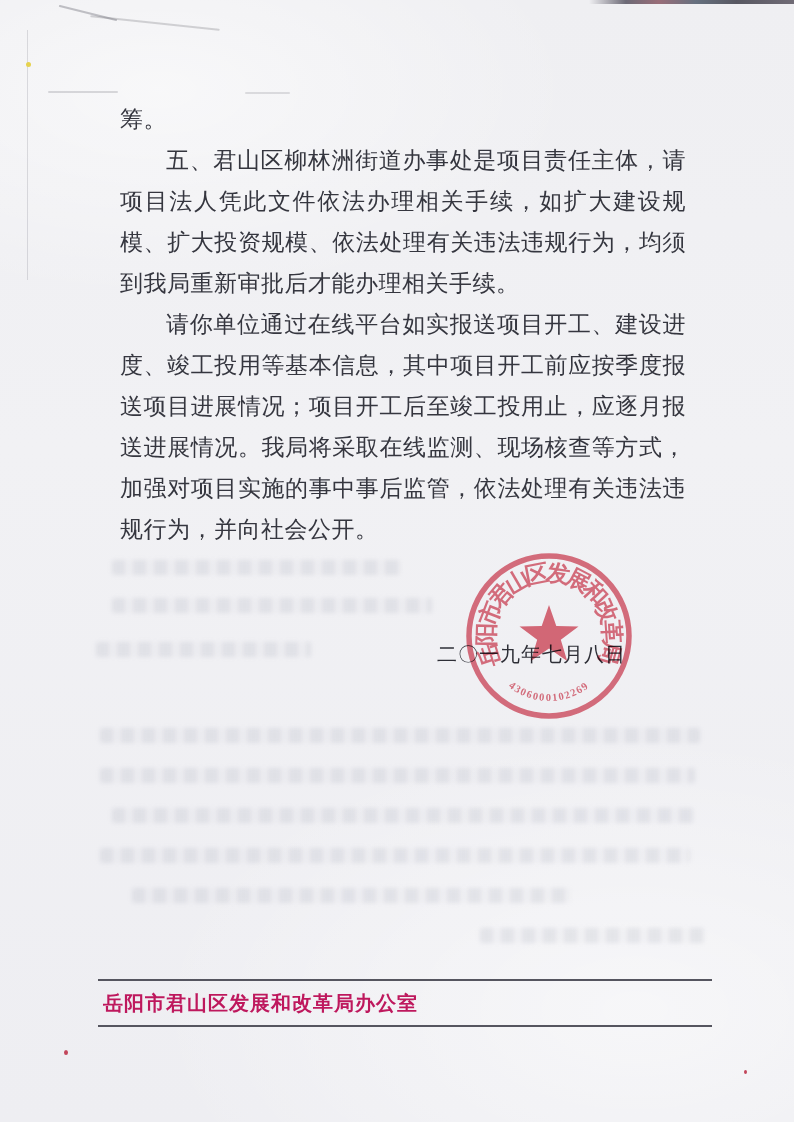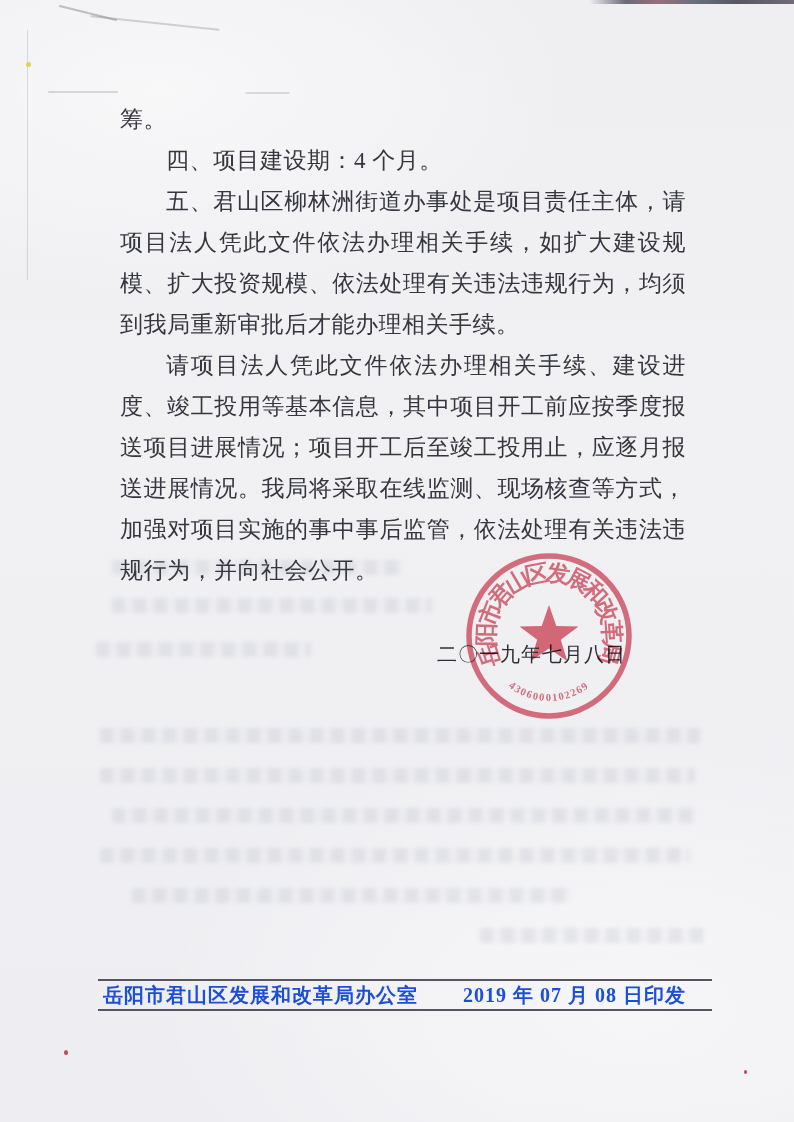--- a/index.html
+++ b/index.html
@@ -30,25 +30,25 @@
     font-size:20px;letter-spacing:1px;color:#2e2f37;z-index:2;
   }
   
   .seal{
     position:absolute;left:449px;top:536px;width:200px;height:200px;
     z-index:3;mix-blend-mode:multiply;opacity:.9;pointer-events:none;
   }
   .seal text{font-family:"Liberation Serif","DejaVu Serif",serif;font-weight:bold;}
   
   .doc-footer{
-    position:absolute;left:98px;top:979px;width:614px;height:32px;
+    position:absolute;left:98px;top:979px;width:614px;height:48px;
     box-sizing:border-box;border-top:2px solid #55555f;border-bottom:2px solid #55555f;
     display:flex;align-items:center;justify-content:space-between;
     padding:0 26px 0 5px;
-    font-size:20px;font-weight:600;color:#1d4ed8;letter-spacing:1px;
+    font-size:20px;font-weight:600;color:#be185d;letter-spacing:1px;
   }
   
   .ghost{
     position:absolute;height:15px;border-radius:3px;filter:blur(2px);
     background:repeating-linear-gradient(90deg,
       rgba(162,165,180,.20) 0px, rgba(162,165,180,.20) 13px,
       rgba(162,165,180,.04) 13px, rgba(162,165,180,.04) 21px);
     pointer-events:none;
   }
   
@@ -81,23 +81,22 @@
 <div class="ghost" style="left:96px;top:642px;width:215px;"></div>
 <div class="ghost" style="left:100px;top:728px;width:600px;"></div>
 <div class="ghost" style="left:100px;top:768px;width:595px;"></div>
 <div class="ghost" style="left:112px;top:808px;width:583px;"></div>
 <div class="ghost" style="left:100px;top:848px;width:590px;"></div>
 <div class="ghost" style="left:132px;top:888px;width:440px;"></div>
 <div class="ghost" style="left:480px;top:928px;width:225px;"></div>
 
 <main class="doc-body">
   <p>筹。</p>
-  <p class="indent">四、项目建设期：4 个月。</p>
   <p class="indent">五、君山区柳林洲街道办事处是项目责任主体，请项目法人凭此文件依法办理相关手续，如扩大建设规模、扩大投资规模、依法处理有关违法违规行为，均须到我局重新审批后才能办理相关手续。</p>
-  <p class="indent">请项目法人凭此文件依法办理相关手续、建设进度、竣工投用等基本信息，其中项目开工前应按季度报送项目进展情况；项目开工后至竣工投用止，应逐月报送进展情况。我局将采取在线监测、现场核查等方式，加强对项目实施的事中事后监管，依法处理有关违法违规行为，并向社会公开。</p>
+  <p class="indent">请你单位通过在线平台如实报送项目开工、建设进度、竣工投用等基本信息，其中项目开工前应按季度报送项目进展情况；项目开工后至竣工投用止，应逐月报送进展情况。我局将采取在线监测、现场核查等方式，加强对项目实施的事中事后监管，依法处理有关违法违规行为，并向社会公开。</p>
 </main>
 
 <div class="doc-date">二〇一九年七月八日</div>
 
 <svg class="seal" viewBox="0 0 200 200" aria-hidden="true">
   <circle cx="100" cy="100" r="80" fill="none" stroke-width="5.5" stroke="#dd6373"></circle>
   <polygon points="100,69 107.3,90 129.5,90.4 111.8,103.8 118.2,125.1 100,112.4 81.8,125.1 88.2,103.8 70.5,90.4 92.7,90" fill="#dc5d6d"></polygon>
   <defs>
     <path id="sealArcTop" d="M 52.4 127.5 A 55 55 0 1 1 147.6 127.5" fill="none"></path>
     <path id="sealArcBottom" d="M 50.2 141.8 A 65 65 0 0 0 149.8 141.8" fill="none"></path>
@@ -105,14 +104,13 @@
   <text font-size="23.5" fill="#dd6373">
     <textPath href="#sealArcTop" startOffset="0" textLength="228" lengthAdjust="spacing">岳阳市君山区发展和改革局</textPath>
   </text>
   <text font-size="10.5" letter-spacing="1.5" text-anchor="middle" fill="#dd6373">
     <textPath href="#sealArcBottom" startOffset="50%">4306000102269</textPath>
   </text>
 </svg>
 
 <footer class="doc-footer">
   <span>岳阳市君山区发展和改革局办公室</span>
-  <span>2019 年 07 月 08 日印发</span>
 </footer>
 
 </body></html>

